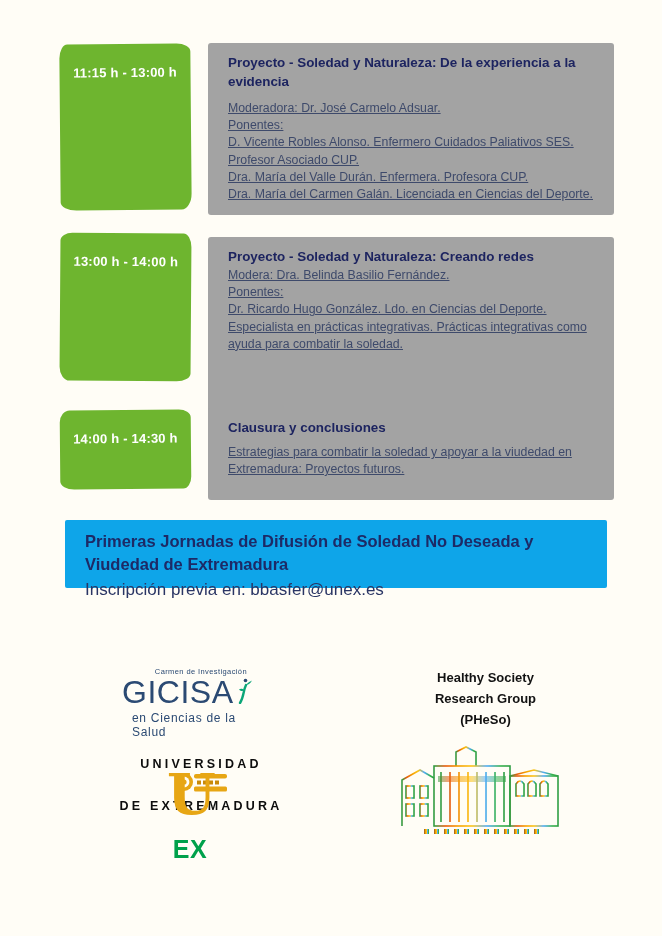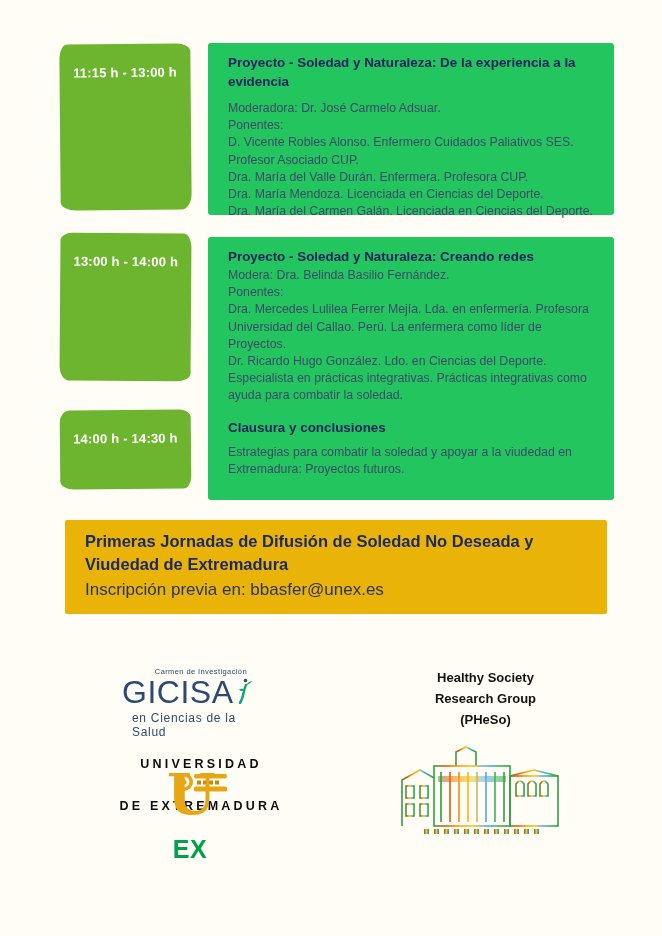--- a/index.html
+++ b/index.html
@@ -17,36 +17,36 @@
     color:#ffffff;font-weight:700;font-size:13px;
     text-align:center;box-sizing:border-box;padding-top:21px;
     letter-spacing:.2px;
   }
   #tb1{top:44px;height:166px;border-radius:8px 14px 10px 16px / 14px 8px 16px 8px;transform:rotate(-.5deg);}
   #tb2{top:233px;height:148px;border-radius:12px 8px 14px 10px / 8px 14px 8px 14px;transform:rotate(.4deg);}
   #tb3{top:410px;height:79px;border-radius:10px 12px 8px 14px / 12px 8px 12px 8px;transform:rotate(-.5deg);}
   
   .card{
     position:absolute;left:208px;width:406px;
-    background:#22c55e;border-radius:3px;
+    background:#a3a3a3;border-radius:3px;
     box-sizing:border-box;padding:10px 18px 8px 20px;
     color:#3e4a6b;font-size:12.3px;line-height:1.4;
   }
   #card1{top:43px;height:172px;}
   #card2{top:237px;height:182px;}
   #card3{top:408px;height:92px;}
   .card-title{font-weight:700;color:#1d2460;font-size:13.4px;line-height:1.42;}
   #card1 .card-title{margin-bottom:9px;}
   #card2 .card-title{margin-bottom:1px;}
   #card3 .card-title{margin-bottom:7px;}
-  .body-line{min-height:17px;}
+  .body-line{min-height:17px;text-decoration:underline;}
   
   .banner{
-    position:absolute;left:65px;top:520px;width:542px;height:94px;
-    background:#eab308;border-radius:2px;
+    position:absolute;left:65px;top:520px;width:542px;height:68px;
+    background:#0ea5e9;border-radius:2px;
     box-sizing:border-box;padding:10px 20px;
   }
   .banner-title{font-weight:700;font-size:16.5px;line-height:1.42;color:#1d2a66;}
   .banner-sub{font-size:17px;color:#2a3564;margin-top:3px;}
   
   .gicisa{position:absolute;left:122px;top:667px;width:145px;color:#2b4a73;}
   .g-top{font-size:7.5px;text-align:right;padding-right:20px;letter-spacing:.4px;}
   .g-main{display:flex;align-items:flex-start;}
   .g-name{font-size:32px;letter-spacing:.5px;font-weight:400;line-height:1.05;}
   .g-icon{margin-left:2px;margin-top:2px;}
@@ -90,30 +90,28 @@
     <span>14:00 h - 14:30 h</span>
   </div>
 
   <div class="card" id="card1">
     <div class="card-title">Proyecto - Soledad y Naturaleza: De la experiencia a la evidencia</div>
     <div class="card-body">
         <div class="body-line">Moderadora: Dr. José Carmelo Adsuar.</div>
         <div class="body-line">Ponentes:</div>
         <div class="body-line">D. Vicente Robles Alonso. Enfermero Cuidados Paliativos SES. Profesor Asociado CUP.</div>
         <div class="body-line">Dra. María del Valle Durán. Enfermera. Profesora CUP.</div>
-        <div class="body-line">Dra. María Mendoza. Licenciada en Ciencias del Deporte.</div>
         <div class="body-line">Dra. María del Carmen Galán. Licenciada en Ciencias del Deporte.</div>
       </div>
   </div>
   <div class="card" id="card2">
     <div class="card-title">Proyecto - Soledad y Naturaleza: Creando redes</div>
     <div class="card-body">
         <div class="body-line">Modera: Dra. Belinda Basilio Fernández.</div>
         <div class="body-line">Ponentes:</div>
-        <div class="body-line">Dra. Mercedes Lulilea Ferrer Mejía. Lda. en enfermería. Profesora Universidad del Callao. Perú. La enfermera como líder de Proyectos.</div>
         <div class="body-line">Dr. Ricardo Hugo González. Ldo. en Ciencias del Deporte. Especialista en prácticas integrativas. Prácticas integrativas como ayuda para combatir la soledad.</div>
       </div>
   </div>
   <div class="card" id="card3">
     <div class="card-title">Clausura y conclusiones</div>
     <div class="card-body">
         <div class="body-line">Estrategias para combatir la soledad y apoyar a la viudedad en Extremadura: Proyectos futuros.</div>
       </div>
   </div>
 

